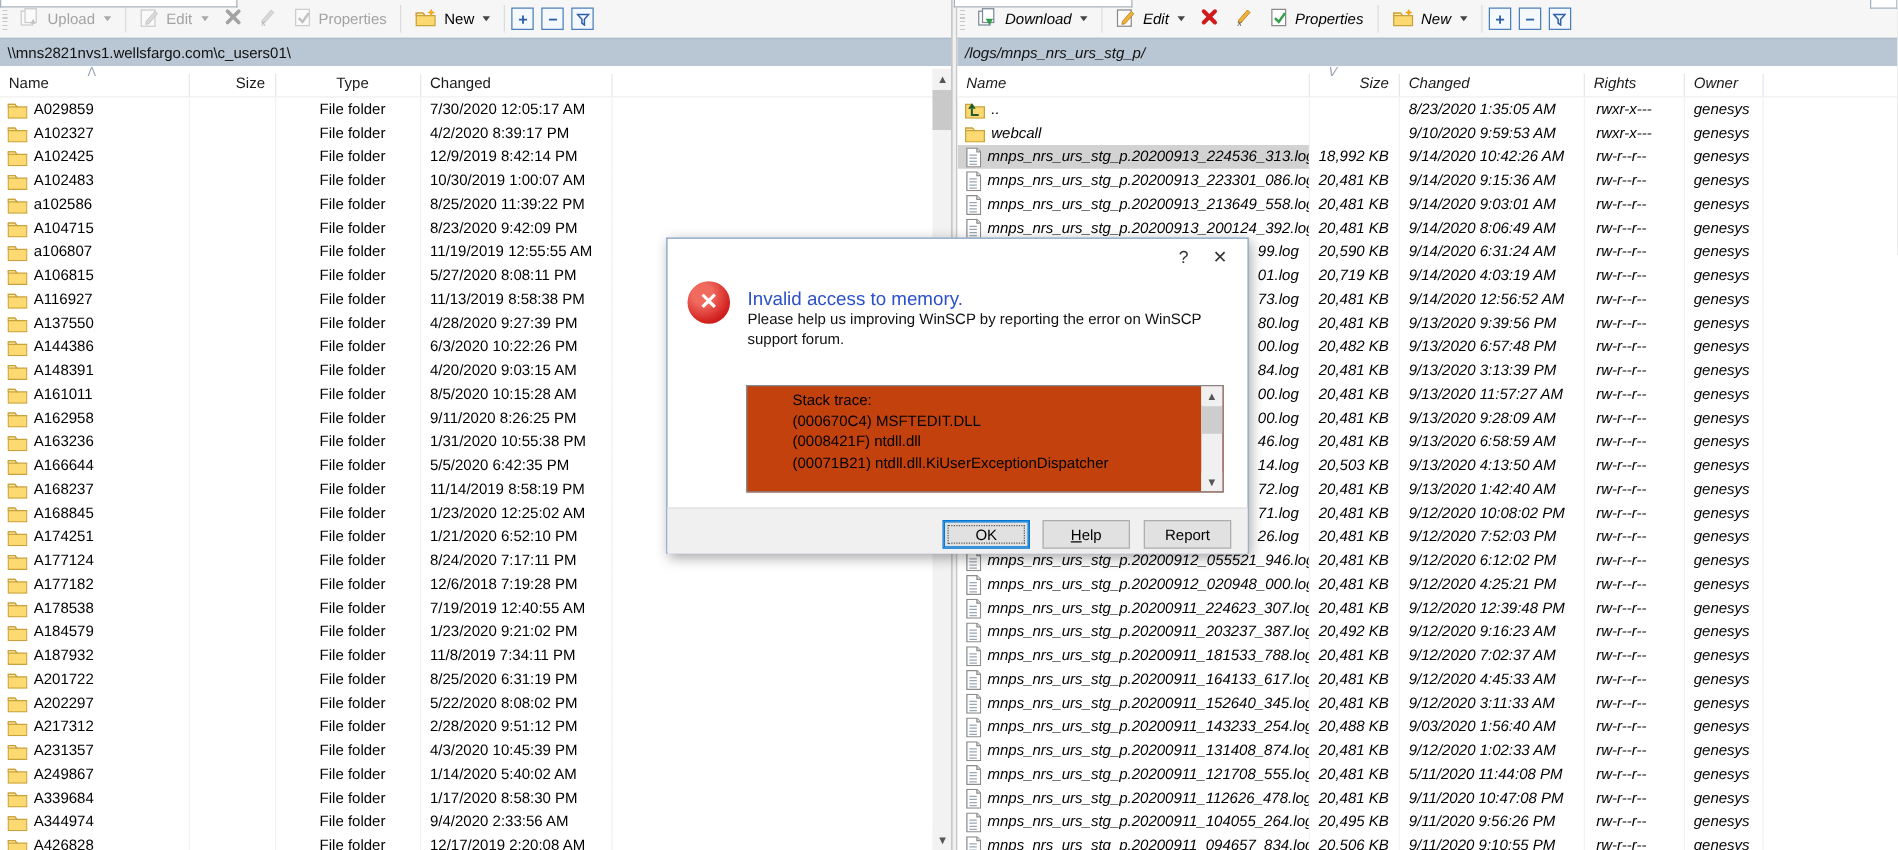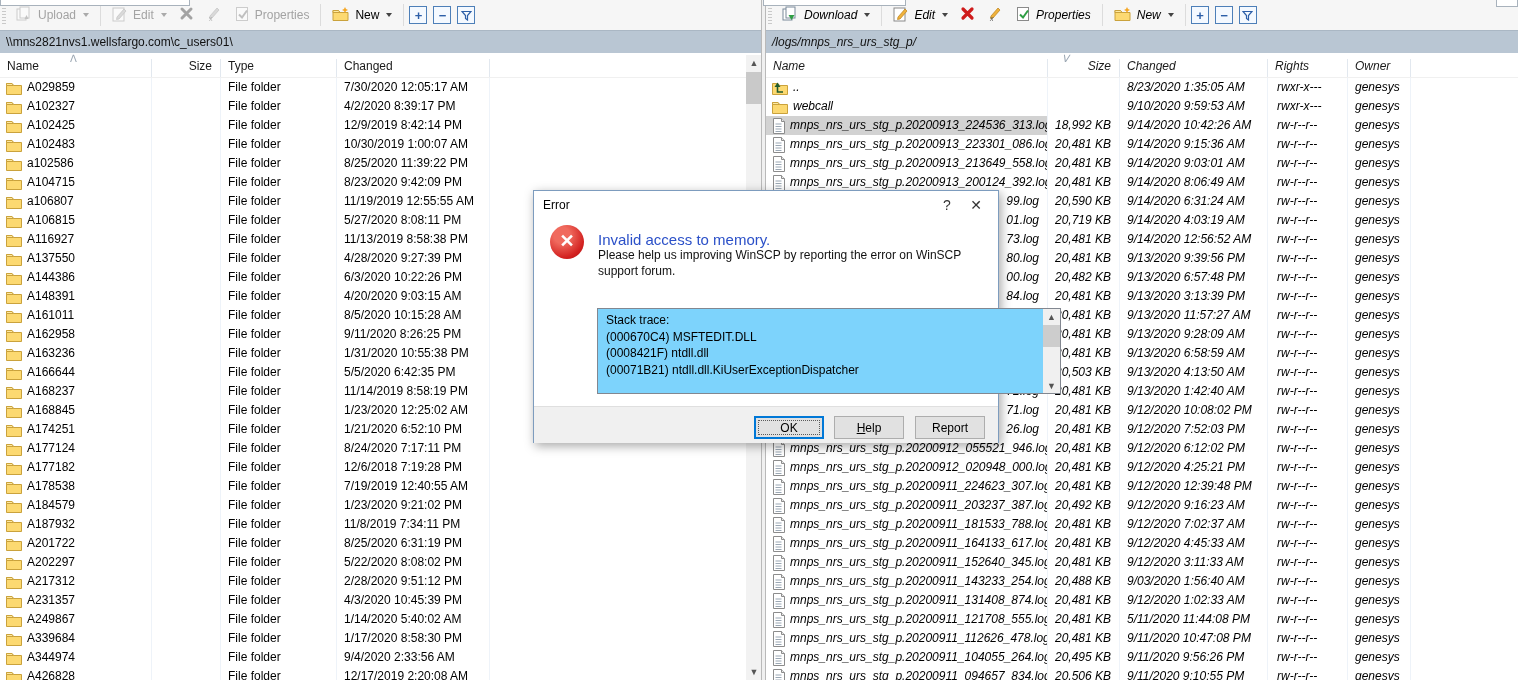--- a/index.html
+++ b/index.html
@@ -39,37 +39,37 @@
   .rows{position:relative;overflow:hidden;}
   .frow{display:flex;height:19px;line-height:19px;white-space:nowrap;}
   .c{box-sizing:border-box;overflow:hidden;border-right:1px solid #eef3f9;height:19px;}
   .name{display:flex;align-items:center;gap:5px;padding-left:6px;}
   .name .ic{display:flex;align-items:center;flex:0 0 auto;}
   .name.suffix{justify-content:flex-end;padding-right:8px;}
   .name.sel{background:#d2d2d2;}
   .r-al{text-align:right;padding-right:8px;}
   .l-al{padding-left:7px;}
   
-  .L-name{width:152px;}.L-size{width:69px;}.L-type{width:116px;}.L-chg{width:153px;}
+  .L-name{width:152px;}.L-size{width:69px;}.L-type{width:116px;text-align:center;}.L-chg{width:153px;}
   
   .R-name{width:282px;}.R-size{width:72px;}.R-chg{width:148px;}.R-rights{width:80px;}.R-owner{width:63px;}
   
   .vscroll{position:absolute;width:16px;background:#f2f2f2;}
   .sarrow{position:absolute;left:0;width:16px;height:16px;background:#f2f2f2;color:#555;
           font-size:9px;display:flex;align-items:center;justify-content:center;}
   .sthumb{position:absolute;left:0;width:16px;background:#c9c9c9;}
   
   .dialog{position:absolute;left:533px;top:190px;width:466px;height:253px;background:#fff;
           border:1px solid #7d9cbe;box-sizing:border-box;box-shadow:2px 3px 10px rgba(0,0,0,.35);}
   .dtitle{height:28px;display:flex;align-items:center;padding-left:9px;}
   .dctrl{position:absolute;top:6px;font-size:14px;color:#333;width:18px;text-align:center;}
   .derr-head{position:absolute;left:64px;top:40px;font-size:15px;color:#2b50c8;}
   .derr-body{position:absolute;left:64px;top:56px;width:380px;line-height:16px;color:#111;}
-  .stackbox{position:absolute;left:63px;top:117px;width:464px;height:86px;border:1px solid #828790;
-            box-sizing:border-box;background:#7dd3fc;overflow:hidden;}
+  .stackbox{position:absolute;left:63px;top:117px;width:382px;height:86px;border:1px solid #828790;
+            box-sizing:border-box;background:#c2410c;overflow:hidden;padding-left:28px;}
   .stackbox .lines{padding:3px 24px 0 8px;line-height:16.5px;}
   .sbscroll{position:absolute;top:0;right:0;width:17px;height:84px;background:#f0f0f0;}
   .sbscroll .sarrow{width:17px;height:15px;background:#f0f0f0;}
   .sbscroll .sthumb{width:17px;top:16px;height:22px;background:#cdcdcd;}
   .dfooter{position:absolute;left:0;top:215px;width:100%;height:37px;background:#f0f0f0;
            border-top:1px solid #dfdfdf;box-sizing:border-box;}
   .dbtn{position:absolute;top:10px;width:70px;height:23px;background:#e1e1e1;border:1px solid #adadad;
         box-sizing:border-box;display:flex;align-items:center;justify-content:center;font-size:12px;}
   .dbtn.focused{border:1px solid #0078d7;box-shadow:inset 0 0 0 1px #0078d7;}
   .dbtn.focused .focusrect{position:absolute;inset:3px;border:1px dotted #5a5a5a;}
@@ -1110,23 +1110,20 @@
           <div class="c l-al R-owner">genesys</div>
         </div>
       </div>
   </div>
 
   <div class="topstrip" style="left:0;width:190px;height:6px;"></div>
   <div class="topstrip" style="left:763px;width:143px;height:6px;"></div>
   <div class="topstrip" style="left:1496px;width:22px;height:7px;"></div>
 
   <div class="dialog">
-    <div class="dtitle">
-        <span>Error</span>
-      </div>
     <div class="dctrl" style="right:42px;">?</div>
     <div class="dctrl" style="right:13px;">✕</div>
     <div class="errplate">
         <span>✕</span>
       </div>
     <div class="derr-head">Invalid access to memory.</div>
     <div class="derr-body">Please help us improving WinSCP by reporting the error on WinSCP support forum.</div>
     <div class="stackbox">
       <div class="lines" id="stackLines">
           <div>Stack trace:</div>

